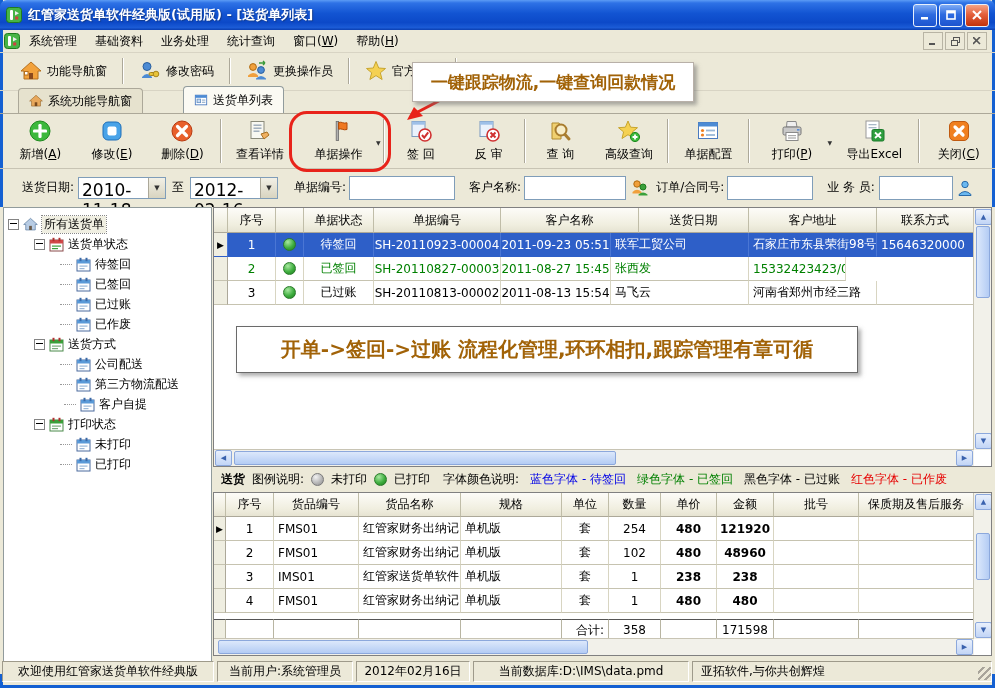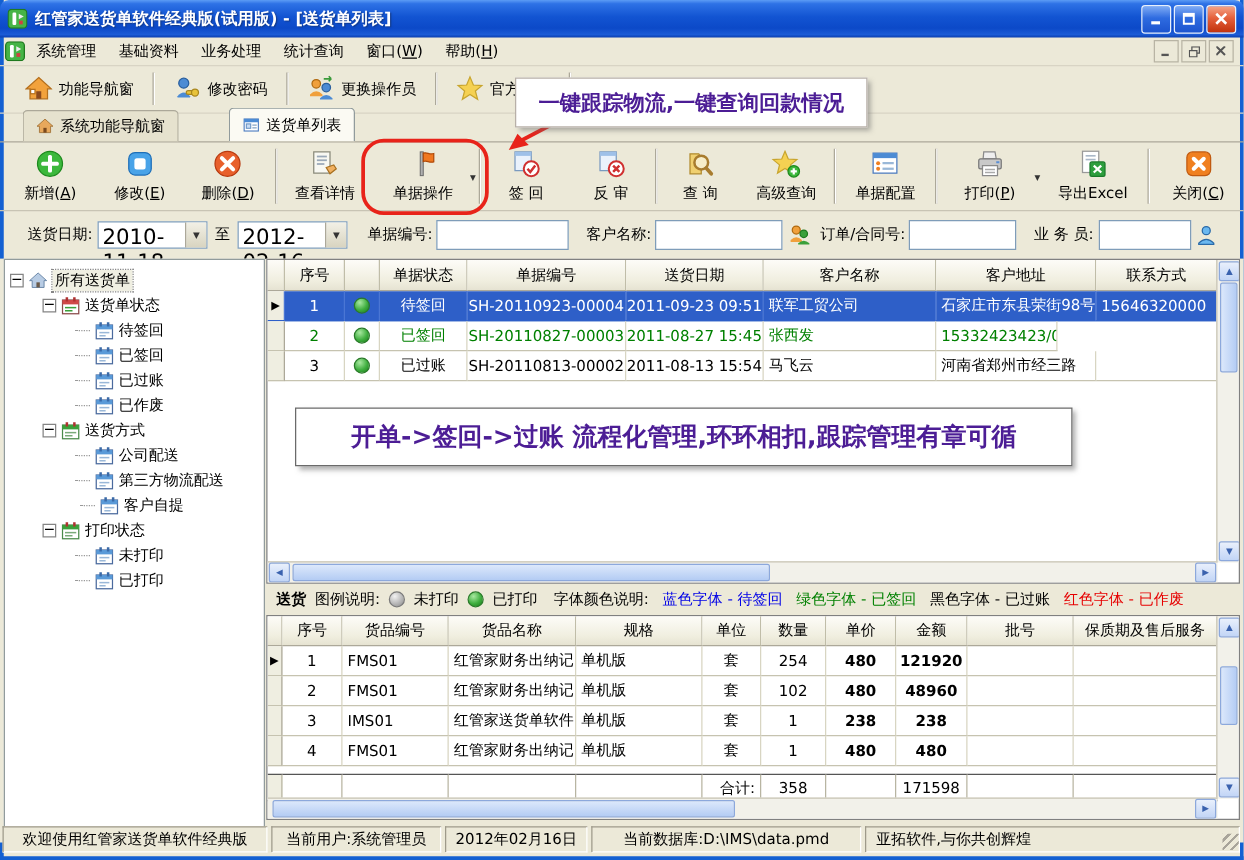--- a/index.html
+++ b/index.html
@@ -88,21 +88,21 @@
   .legend{position:absolute;left:213px;top:260px;width:779px;height:25px;display:flex;align-items:center;gap:7px;padding-left:8px;box-sizing:border-box;}
   .legend .bold{font-weight:bold;}
   
   .statusbar{bottom:3px;height:27px;display:flex;align-items:center;gap:3px;padding:2px 3px 2px 2px;box-sizing:border-box;}
   .spanel{height:21px;border:1px solid;border-color:#9E9A8A #FFF #FFF #9E9A8A;display:flex;align-items:center;justify-content:center;
     background:#ECE9D8;white-space:nowrap;overflow:hidden;box-sizing:border-box;}
   .grip{position:absolute;right:4px;bottom:5px;width:13px;height:13px;
     background:repeating-linear-gradient(135deg,transparent 0 3px,#A8A49A 3px 5px);}
   
   .banner{position:absolute;background:#fff;display:flex;align-items:center;justify-content:center;
-    color:#4c1d95;font-weight:bold;z-index:30;box-shadow:3px 3px 4px rgba(110,110,110,.55);}
+    color:#a16207;font-weight:bold;z-index:30;box-shadow:3px 3px 4px rgba(110,110,110,.55);}
   .banner1{left:412px;top:62px;width:280px;height:38px;font-size:17px;border:1px solid #B8B0A8;}
   .banner2{left:236px;top:326px;width:620px;height:45px;font-size:20px;border:1px solid #6A6A6A;}
   .redcircle{position:absolute;left:289px;top:111px;width:96px;height:55px;border:3px solid #E8231A;border-radius:18px;z-index:24;}
   .overlay-svg{position:absolute;left:0;top:0;pointer-events:none;z-index:24;}
   .ic{display:inline-flex;align-items:center;justify-content:center;}
 </style>
 </head>
 <body>
 
 <div class="window">
@@ -610,36 +610,36 @@
         </div>
       </div>
 
     <div class="gridbox orders" id="orders-grid">
         <div class="gh">
           <div class="hc" style="width:14px"></div>
           <div class="hc" style="width:48px">序号</div>
           <div class="hc" style="width:28px"></div>
           <div class="hc" style="width:70px">单据状态</div>
           <div class="hc" style="width:127px">单据编号</div>
+          <div class="hc" style="width:138px">客户名称</div>
           <div class="hc" style="width:110px">送货日期</div>
-          <div class="hc" style="width:138px">客户名称</div>
           <div class="hc" style="width:128px">客户地址</div>
           <div class="hc" style="width:97px">联系方式</div>
         </div>
         <div class="gr selected">
           <div class="dc rowsel" style="width:14px">
             <span class="arrowmark">▶</span>
           </div>
           <div class="dc" style="width:48px">1</div>
           <div class="dc" style="width:28px">
             <span class="ball"></span>
           </div>
           <div class="dc" style="width:70px">待签回</div>
           <div class="dc" style="width:127px">SH-20110923-00004</div>
-          <div class="dc" style="width:110px">2011-09-23 09:51</div>
+          <div class="dc" style="width:110px">2011-09-23 05:51</div>
           <div class="dc l" style="width:138px">联军工贸公司</div>
           <div class="dc l" style="width:128px">石家庄市东县荣街98号</div>
           <div class="dc l" style="width:97px">15646320000</div>
         </div>
         <div class="gr green">
           <div class="dc rowsel" style="width:14px"></div>
           <div class="dc" style="width:48px">2</div>
           <div class="dc" style="width:28px">
             <span class="ball"></span>
           </div>

